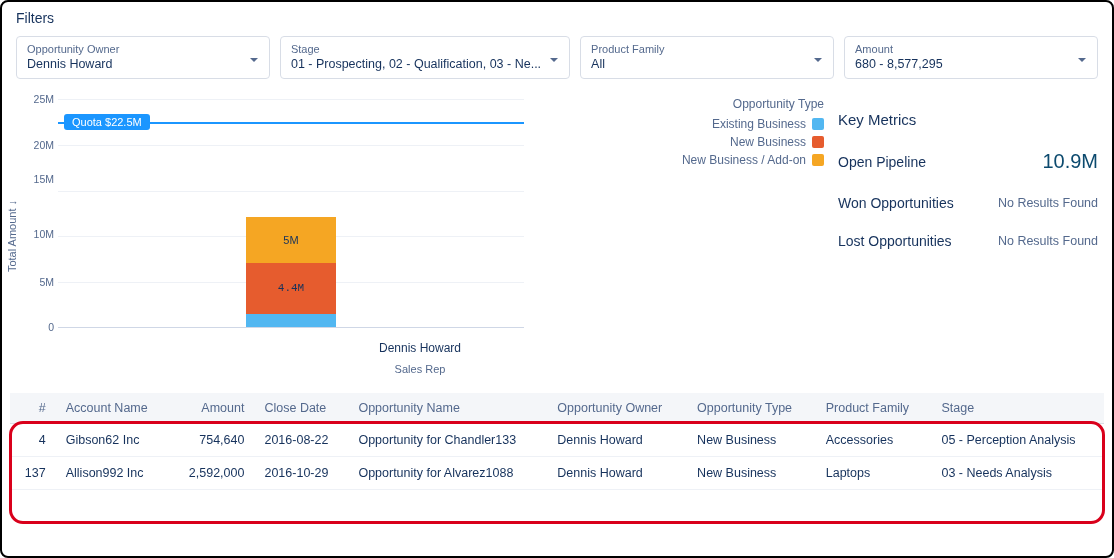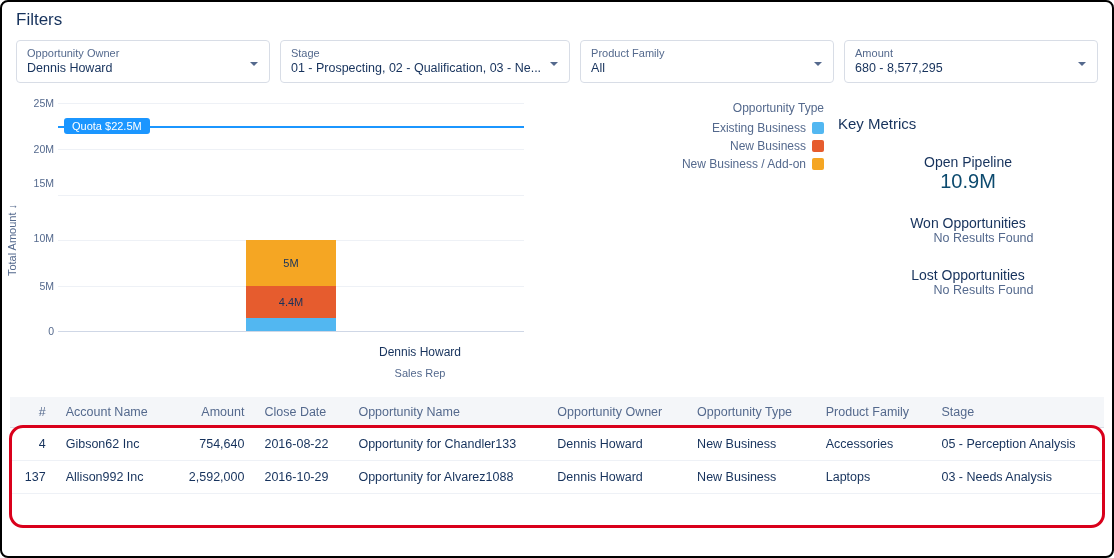--- a/index.html
+++ b/index.html
@@ -9,21 +9,21 @@
     color: #16325c;
     background: #fff;
     width: 1114px;
     height: 558px;
     overflow: hidden;
     border: 2px solid #000;
     border-radius: 8px;
   }
   .filters-header {
     padding: 8px 14px 4px 14px;
-    font-size: 17px;
+    font-size: 14px;
     font-weight: 500;
     color: #16325c;
   }
   .filters-row {
     display: flex;
     gap: 10px;
     padding: 6px 14px 12px 14px;
   }
   .filter-pill {
     flex: 1;
@@ -96,21 +96,20 @@
     font-size: 15px;
     font-weight: 500;
     color: #16325c;
     margin-bottom: 22px;
   }
   .metric-row {
     display: flex;
     justify-content: space-between;
     align-items: center;
     margin-bottom: 22px;
-    flex-direction: column;
   }
   .metric-label { font-size: 14px; color: #16325c; }
   .metric-value { font-size: 20px; color: #0c4a6e; }
   .metric-value.small { font-size: 12.5px; color: #54698d; margin-left: 31px; }
 
   
   .chart-plot {
     position: absolute;
     left: 42px;
     top: 8px;
@@ -284,21 +283,21 @@
         <div class="grid-line" style="top: 91.2px;"></div>
         <div class="tick-label" style="top: 80px;">15M</div>
         <div class="grid-line" style="top: 45.6px;"></div>
         <div class="tick-label" style="top: 45.6px;">20M</div>
         <div class="grid-line" style="top: 0px;"></div>
         <div class="tick-label" style="top: 0px;">25M</div>
         <div class="quota-line" style="top: 22.8px;"></div>
         <div class="quota-badge" style="top: 22.8px; left: 6px;">Quota $22.5M</div>
         <div class="bar-stack">
           <div class="bar-seg" style="height: 45.6px; background: rgb(245, 166, 35);">5M</div>
-          <div class="bar-seg" style="height: 32px; background: rgb(230, 92, 46);">4.4M</div>
+          <div class="bar-seg" style="height: 51px; background: rgb(230, 92, 46); font-family: Liberation Mono, monospace;">4.4M</div>
           <div class="bar-seg" style="height: 13.68px; background: rgb(82, 183, 241);"></div>
         </div>
       </div>
 
     <div class="x-cat-label">Dennis Howard</div>
     <div class="x-axis-label">Sales Rep</div>
   </div>
 
   <div class="metrics">
     <h3>Key Metrics</h3>

